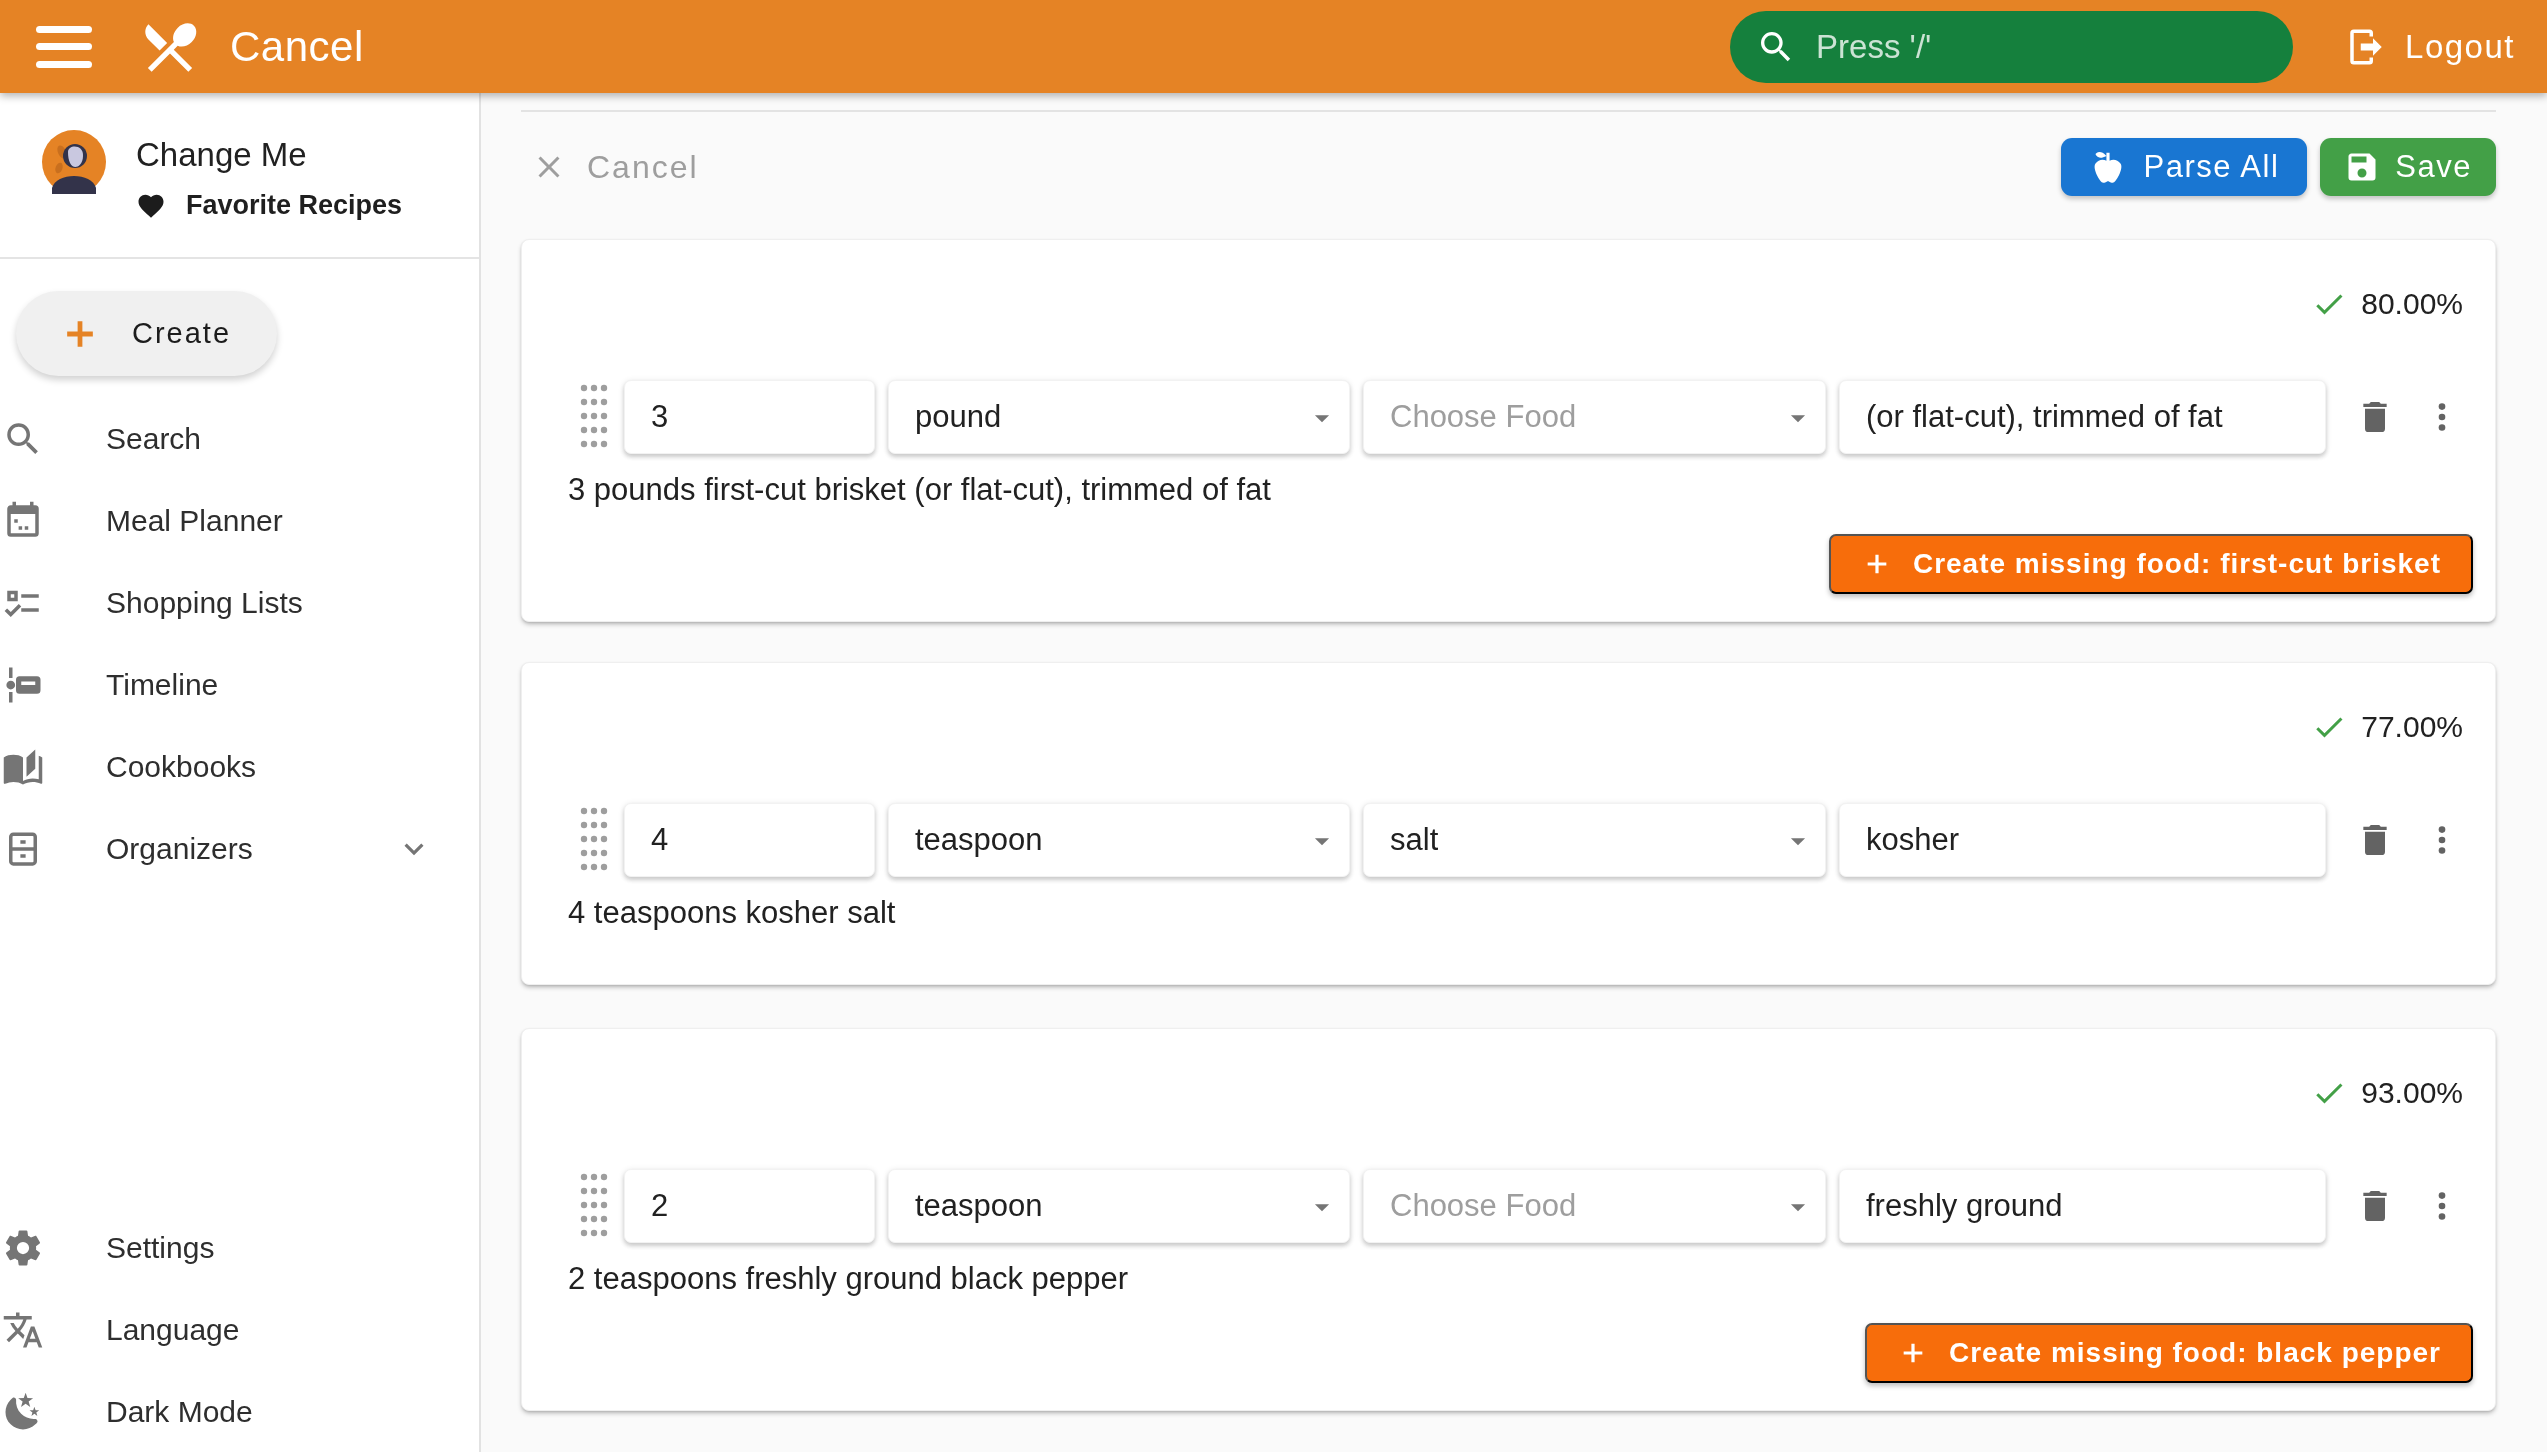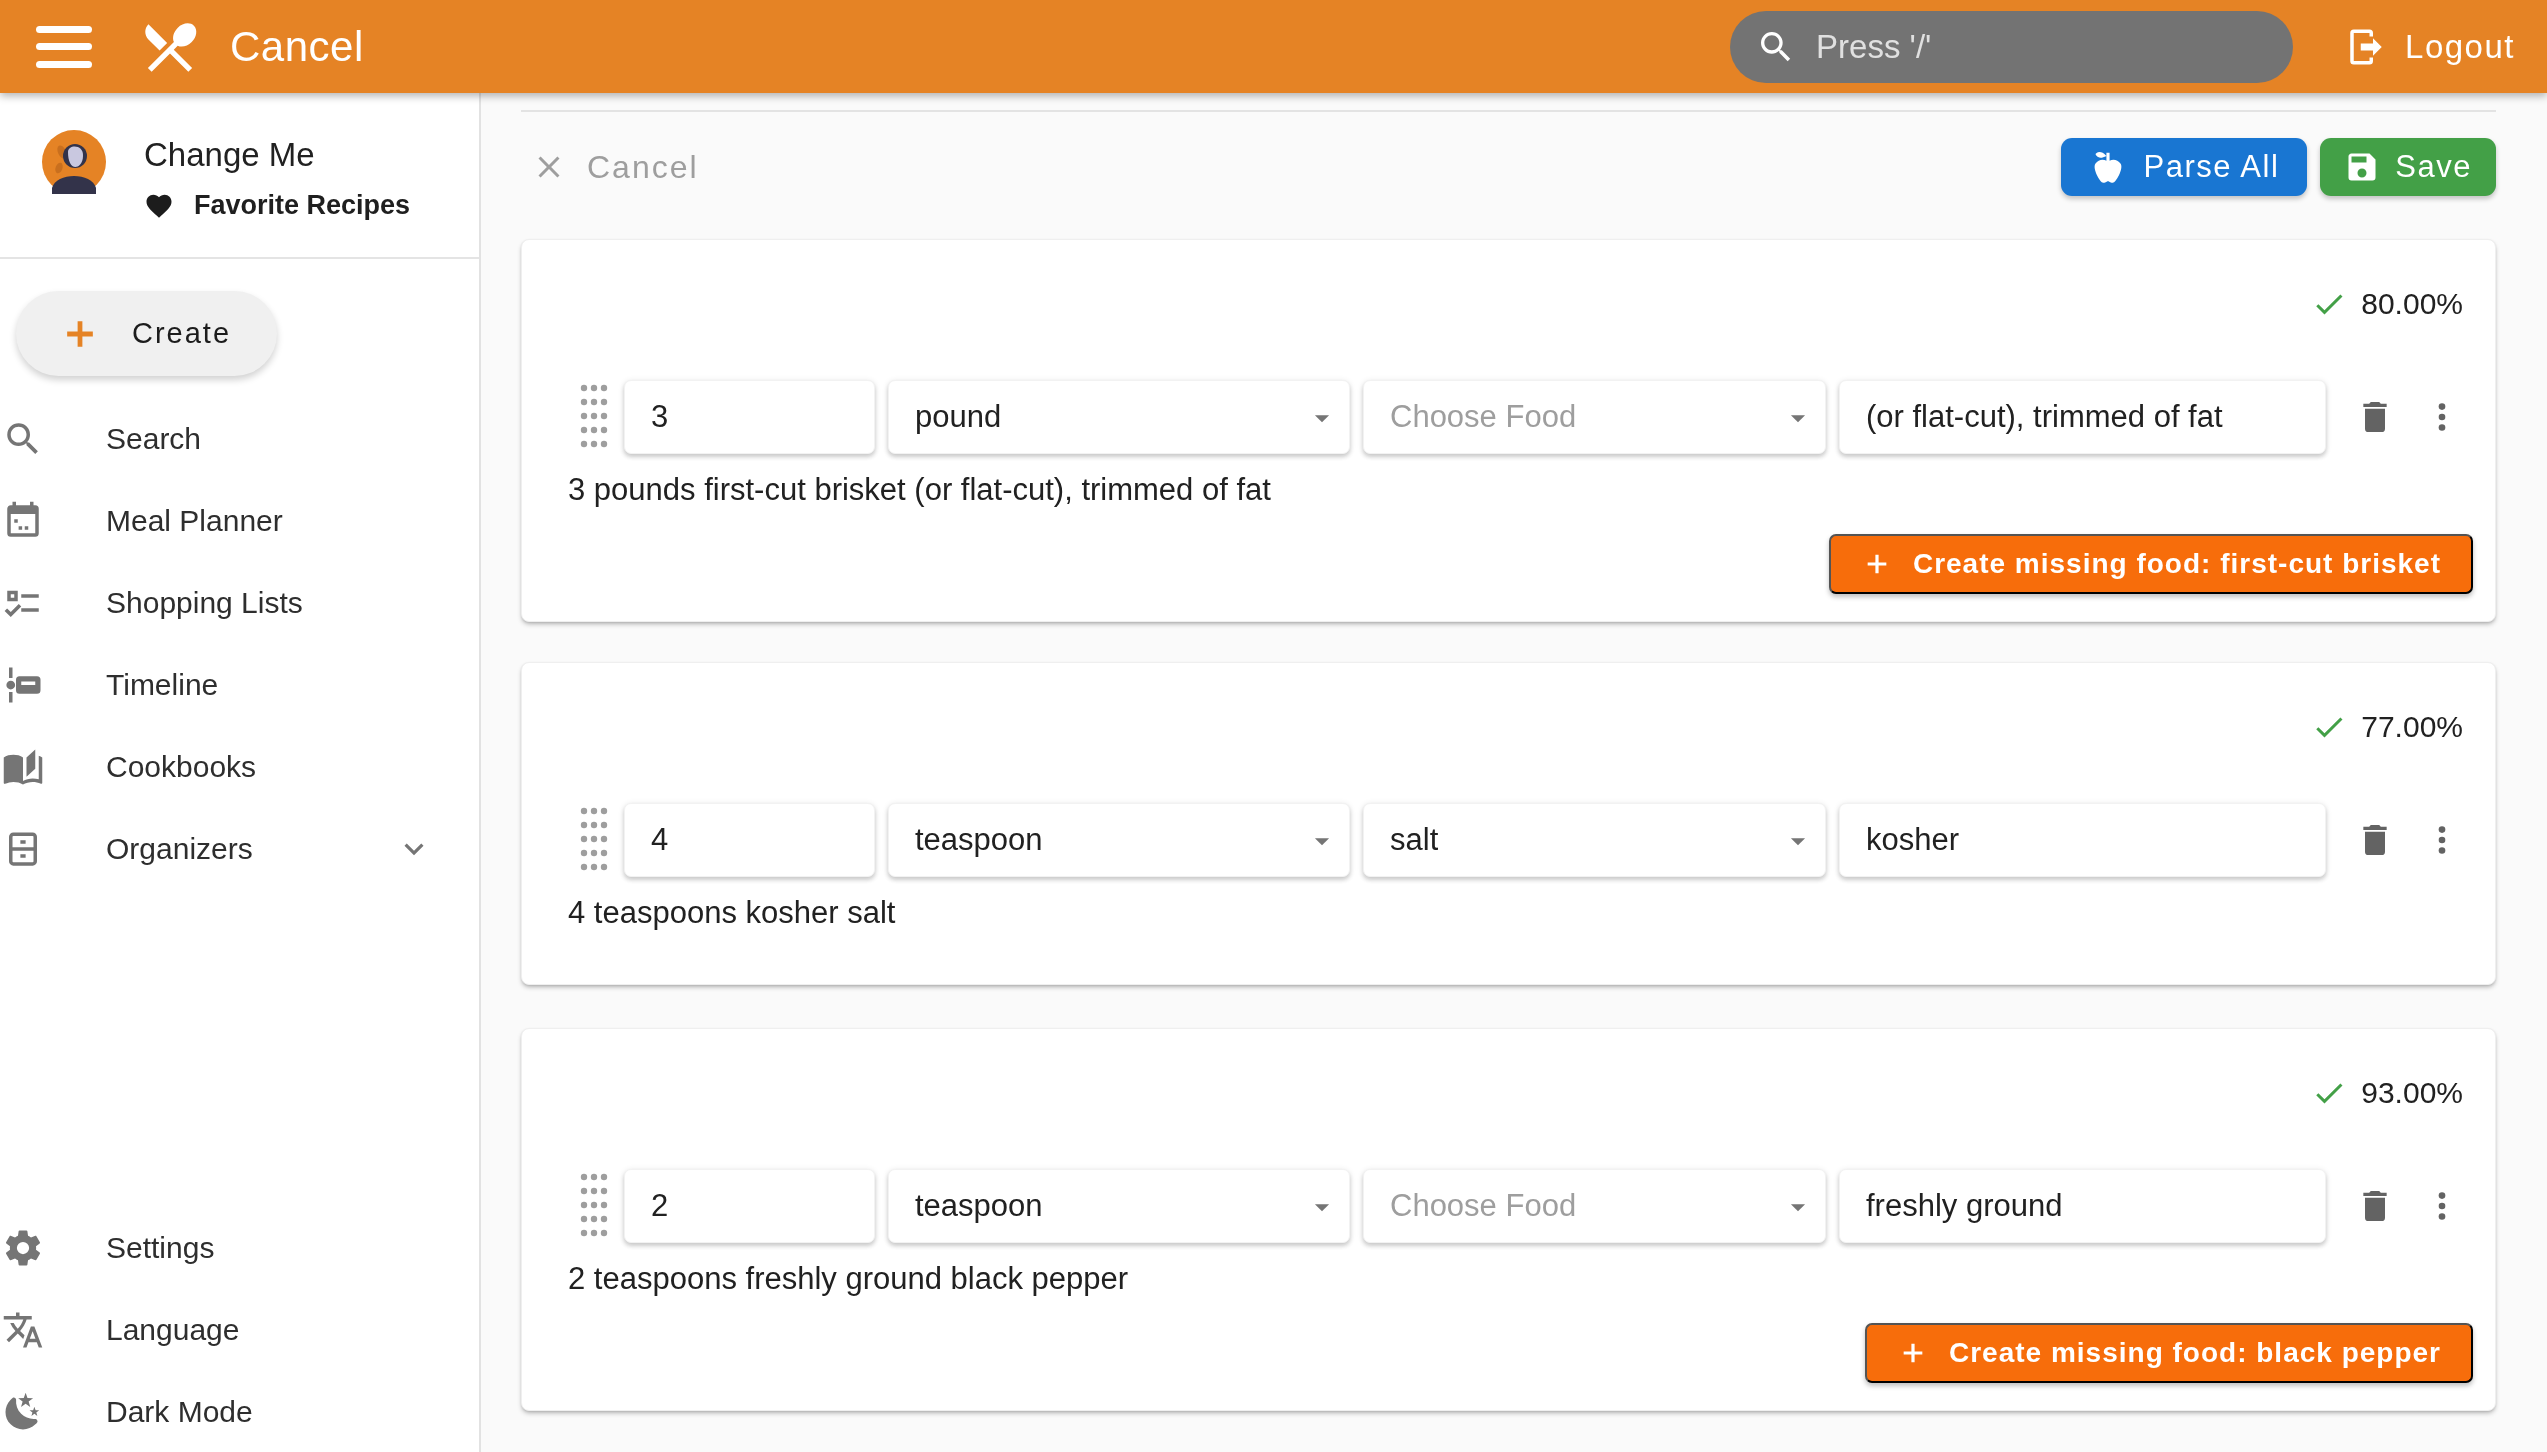--- a/index.html
+++ b/index.html
@@ -20,38 +20,38 @@
     box-shadow:0 3px 8px rgba(0,0,0,0.30);
     z-index:50;
   }
   .hamburger { width:56px; height:42px; display:flex; flex-direction:column; justify-content:space-between; cursor:pointer; margin-right:46px; }
   .hamburger span { display:block; height:7px; border-radius:4px; background:#fff; }
   .logo { margin-right:28px; display:flex; align-items:center; }
   .app-title { color:#fff; font-size:42px; font-weight:500; letter-spacing:0.5px; }
   .appbar-spacer { flex:1; }
   .searchbar {
     width:563px; height:72px; border-radius:36px;
-    background:#737373;
+    background:#15803d;
     display:flex; align-items:center; padding:0 26px; margin-right:38px;
   }
   .searchbar input {
     background:transparent; border:none; outline:none; color:#fff;
     font-size:33px; margin-left:20px; width:100%;
     font-family:"Liberation Sans", sans-serif;
   }
   .searchbar input::placeholder { color:rgba(255,255,255,0.78); }
   .logout-btn { display:flex; align-items:center; gap:18px; color:#fff; font-size:33px; font-weight:500; letter-spacing:1.5px; cursor:pointer; padding:10px 14px; }
 
   
   .sidebar {
     position:absolute; top:93px; left:0; width:481px; height:1360px;
     background:#FFFFFF; border-right:2px solid #E2E2E2;
     display:flex; flex-direction:column; overflow:hidden; z-index:10;
   }
-  .profile { display:flex; align-items:flex-start; gap:38px; padding:37px 0 36px 42px; }
+  .profile { display:flex; align-items:flex-start; gap:30px; padding:37px 0 36px 42px; }
   .profile-name { font-size:33px; color:#212121; margin-top:6px; }
   .fav-row { display:flex; align-items:center; gap:20px; margin-top:16px; cursor:pointer; }
   .fav-label { font-size:27px; font-weight:600; color:#1f1f1f; }
   .sidebar-divider { border:none; border-top:2px solid #E4E4E4; width:100%; }
   .create-btn {
     margin:32px 0 0 16px; width:261px; height:85px; border-radius:43px;
     background:#F0F0F0; box-shadow:0 4px 7px rgba(0,0,0,0.18);
     display:flex; align-items:center; gap:30px; padding-left:42px; cursor:pointer;
   }
   .create-btn .label { font-size:29px; font-weight:500; letter-spacing:2px; color:#1c1c1c; }

